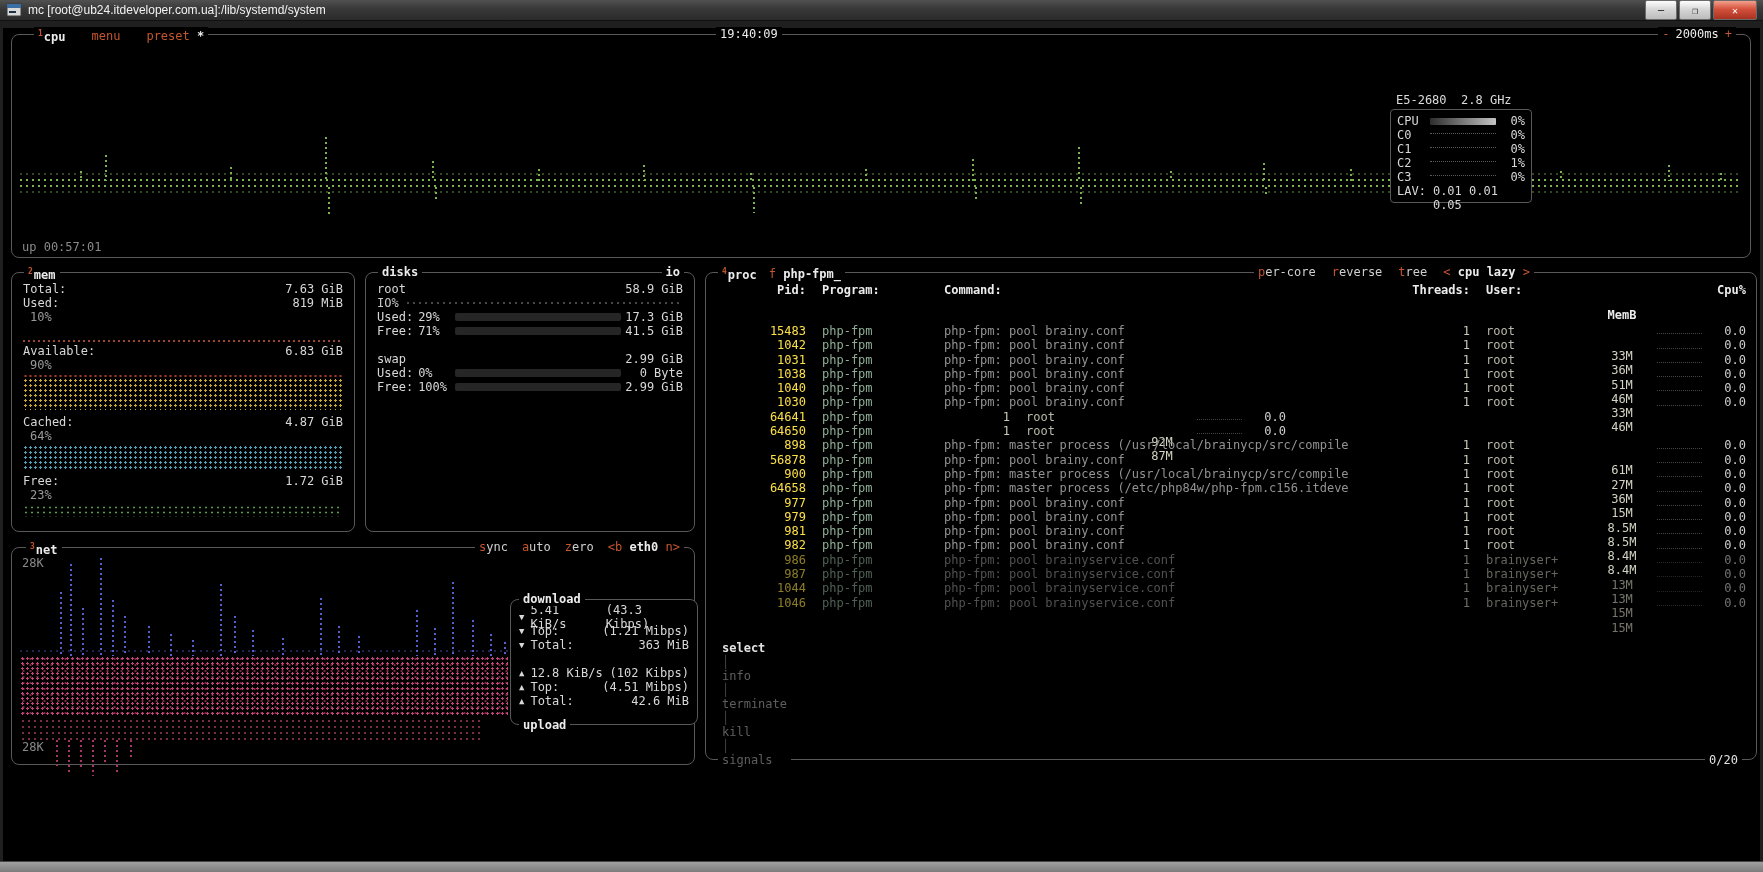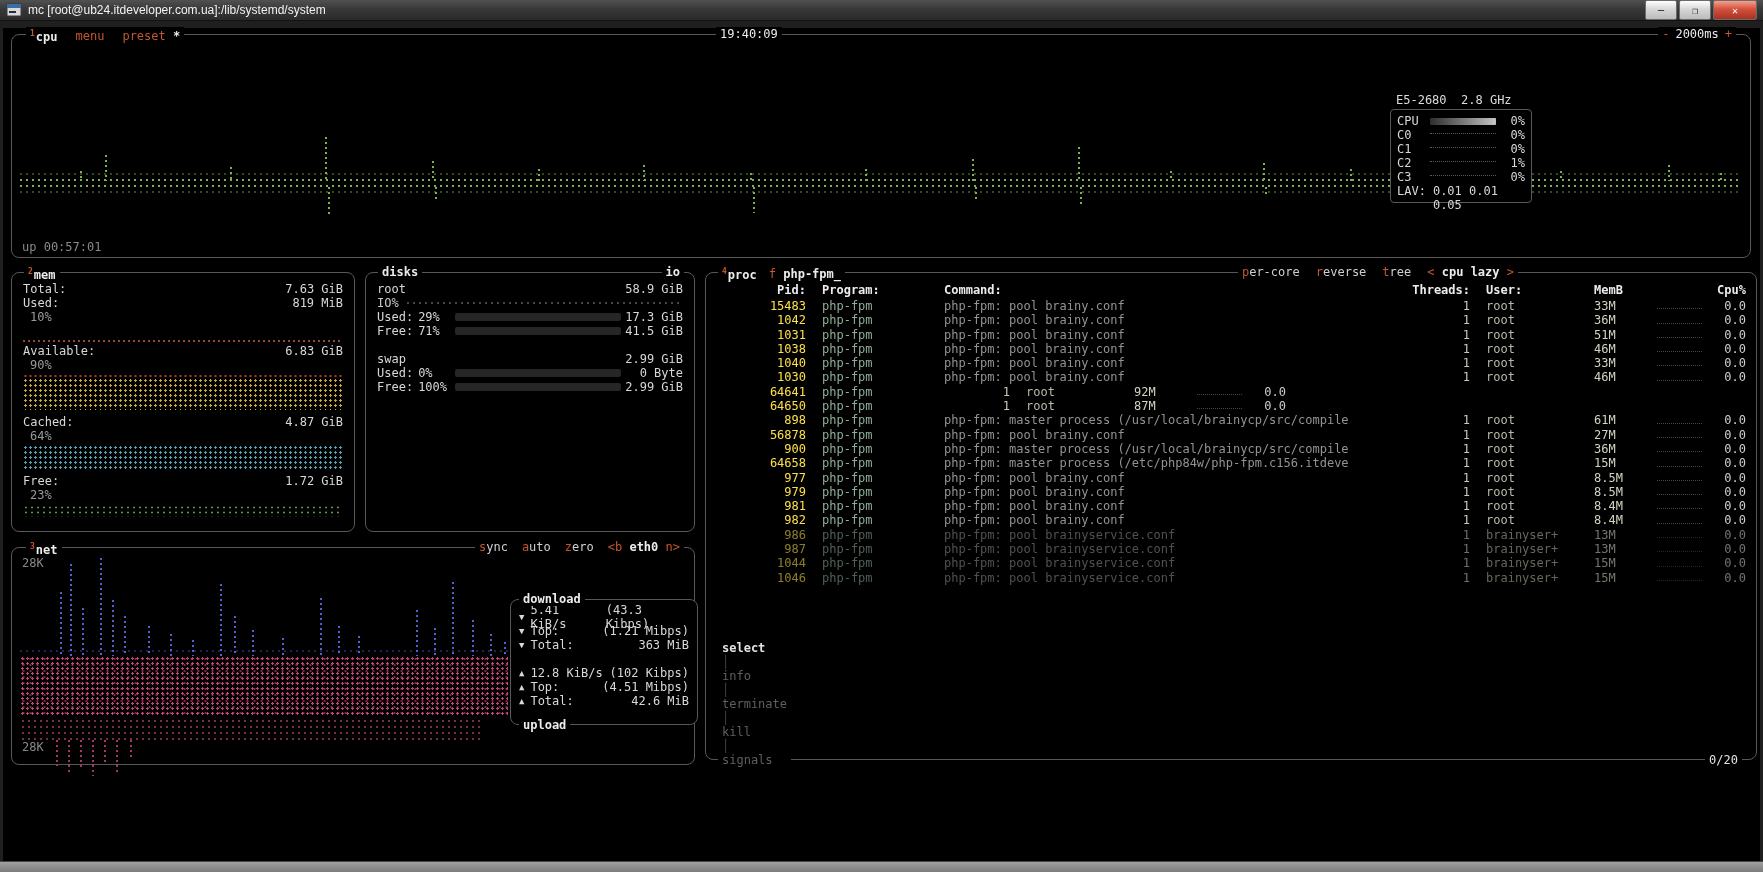--- a/index.html
+++ b/index.html
@@ -19,21 +19,21 @@
   .blabel{position:absolute;top:-8px;background:#000;padding:0 4px;white-space:nowrap;}
   .blabel-b{position:absolute;bottom:-8px;background:#000;padding:0 4px;white-space:nowrap;}
   .btitle{color:#ececec;font-weight:bold;}
   sup.num{color:#c4562e;font-size:8px;vertical-align:super;margin-right:1px;font-weight:bold;}
   .hot{color:#c4562e;font-style:normal;}
   .white{color:#ececec;font-weight:bold;}
   .hk{display:inline-block;color:#cfcfcf;}
   .hk::first-letter{color:#c4562e;}
   
   .cpu-box{left:8px;top:6px;width:1740px;height:224px;}
-  .cpu-title-group{left:14px;display:flex;gap:18px;align-items:center;}
+  .cpu-title-group{left:22px;display:flex;gap:26px;align-items:center;}
   .clock{left:704px;color:#ececec;}
   .interval{right:14px;color:#ececec;display:flex;gap:6px;}
   .cpu-graph{position:absolute;left:8px;right:8px;top:100px;height:72px;color:#7cb34f;}
   .dotrow{position:absolute;left:0;right:0;height:2px;background:repeating-linear-gradient(90deg,currentColor 0 2px,transparent 2px 6px);}
   .dotrow.dim{opacity:.4;}
   .spike{position:absolute;width:2px;background:repeating-linear-gradient(180deg,currentColor 0 2px,transparent 2px 5px);}
   .cpu-info{position:absolute;right:218px;top:58px;width:142px;}
   .cpu-model{color:#dcdcdc;margin-bottom:2px;padding-left:6px;white-space:pre;}
   .cpu-info-box{border:1px solid #585858;border-radius:4px;background:#000;padding:4px 6px;}
   .ci-row{display:flex;align-items:center;height:14px;gap:5px;}
@@ -79,32 +79,32 @@
   
   .dl-box{left:506px;top:570px;width:188px;height:126px;background:#000;}
   .dl-rows{padding-top:10px;}
   .dl-row{display:flex;height:14px;padding:0 8px;align-items:center;gap:6px;}
   .dl-arrow{color:#d8d8d8;font-size:9px;}
   .dl-label{color:#d8d8d8;}
   .dl-val{margin-left:auto;color:#d8d8d8;}
   
   .proc-box{left:702px;top:244px;width:1052px;height:488px;}
   .proc-title-group{left:12px;display:flex;gap:12px;align-items:center;}
-  .proc-opts{right:238px;display:flex;gap:16px;align-items:center;}
+  .proc-opts{right:222px;display:flex;gap:16px;align-items:center;}
   .proc-head{display:flex;padding:10px 10px 2px 12px;color:#ececec;font-weight:bold;}
   .proc-head span{color:#ececec;}
   .proc-head .c-graph::after{display:none;}
   .prow{display:flex;padding:0 10px 0 12px;height:14.3px;line-height:14.3px;}
   .prow.dim{opacity:.55;}
   .c-pid{width:88px;text-align:right;color:#fde047;}
   .c-prog{width:118px;padding-left:16px;color:#8fae97;}
   .c-cmd{flex:1;padding-left:4px;color:#939393;white-space:nowrap;overflow:hidden;}
   .c-thr{width:70px;text-align:right;color:#c3cbb8;}
   .c-user{width:108px;padding-left:16px;color:#b9b9a9;}
-  .c-mem{width:56px;text-align:left;color:#d3d3c3;}
+  .c-mem{width:56px;text-align:center;color:#d3d3c3;margin-top:25px;}
   .c-graph{width:56px;position:relative;}
   .c-graph::after{content:"";position:absolute;left:7px;right:4px;bottom:4px;border-bottom:1px dotted #454545;}
   .c-cpu{width:40px;text-align:right;color:#cfcfcf;}
   .proc-footer{position:absolute;left:12px;bottom:-8px;background:#000;padding:0 4px;display:flex;gap:0;flex-direction:column;}
   .f-sel{color:#e2e2e2;font-weight:bold;}
   .f-dim{color:#5f5f5f;}
   .f-sep{color:#454545;}
   .proc-count{position:absolute;right:14px;bottom:-8px;background:#000;padding:0 4px;color:#e2e2e2;}
 </style>
 </head>

